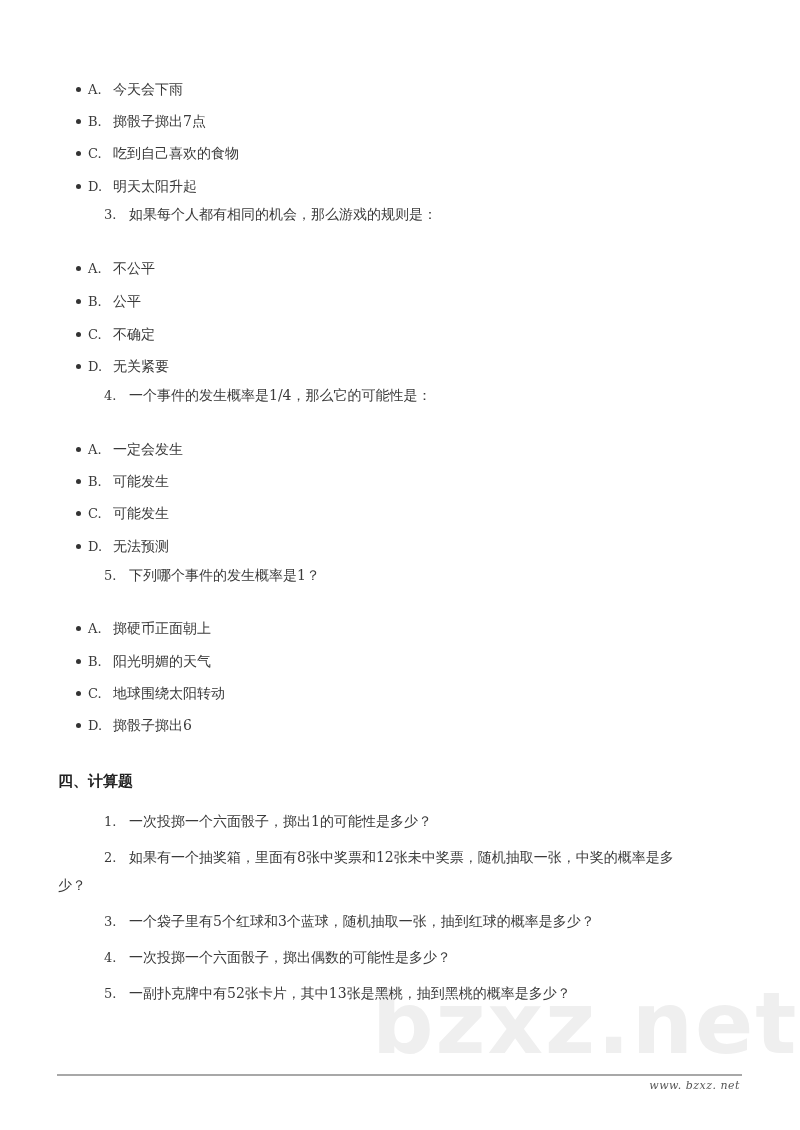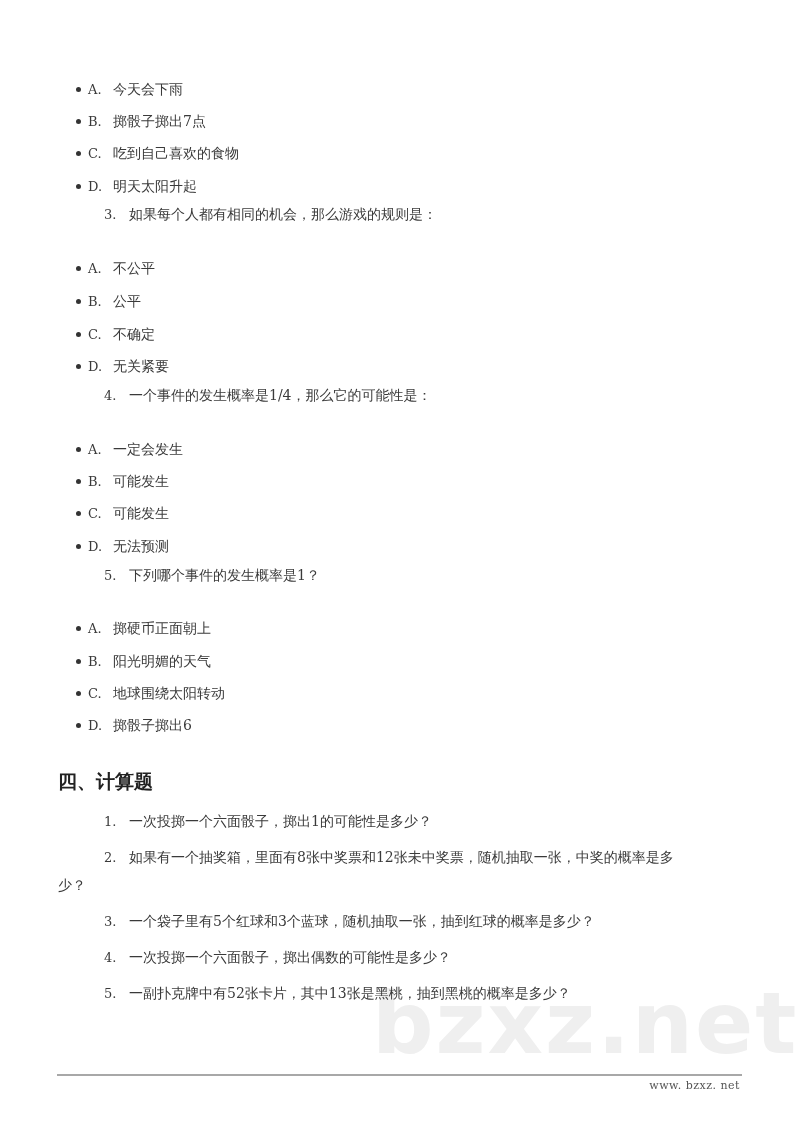--- a/index.html
+++ b/index.html
@@ -14,37 +14,37 @@
   }
   .opt { left: 76px; margin-top: 16px; }
   .opt .bullet {
     display: inline-block; width: 5px; height: 5px; border-radius: 50%;
     background: #333; vertical-align: middle; margin-right: 7px; position: relative; top: -1px;
   }
   .opt .letter { display: inline-block; width: 25px; font-size: 13px; }
   .q { left: 104px; }
   .q .num { display: inline-block; width: 25px; font-size: 13px; }
   .heading {
-    position: absolute; left: 58px; top: 769px; font-size: 19px; font-weight: bold;
+    position: absolute; left: 58px; top: 769px; font-size: 15px; font-weight: bold;
     color: #222; line-height: 24px;
     font-family: "DejaVu Sans", "Liberation Sans", sans-serif;
   }
   .cont { left: 58px; }
   .watermark {
     position: absolute; left: 372px; top: 978px; font-size: 86px; font-weight: bold;
     color: #efefef; letter-spacing: 2px; line-height: 90px;
     font-family: "DejaVu Sans", "Liberation Sans", sans-serif;
     z-index: 0; pointer-events: none;
   }
   .footer-line {
     position: absolute; left: 57px; top: 1074px; width: 685px; height: 0;
     border-top: 2px solid #a8a8a8;
   }
   .footer-text {
-    position: absolute; right: 60px; top: 1079px; font-size: 11px; 
+    position: absolute; right: 60px; top: 1079px; font-size: 11px; font-style: italic;
     color: #555; font-family: "DejaVu Serif", "Liberation Serif", serif; letter-spacing: 0.5px; margin-left: 12px;
   }
   .content { position: relative; z-index: 1; }
 </style>
 </head>
 <body>
 
 <div class="watermark">bzxz.net</div>
 
 <div class="content">

